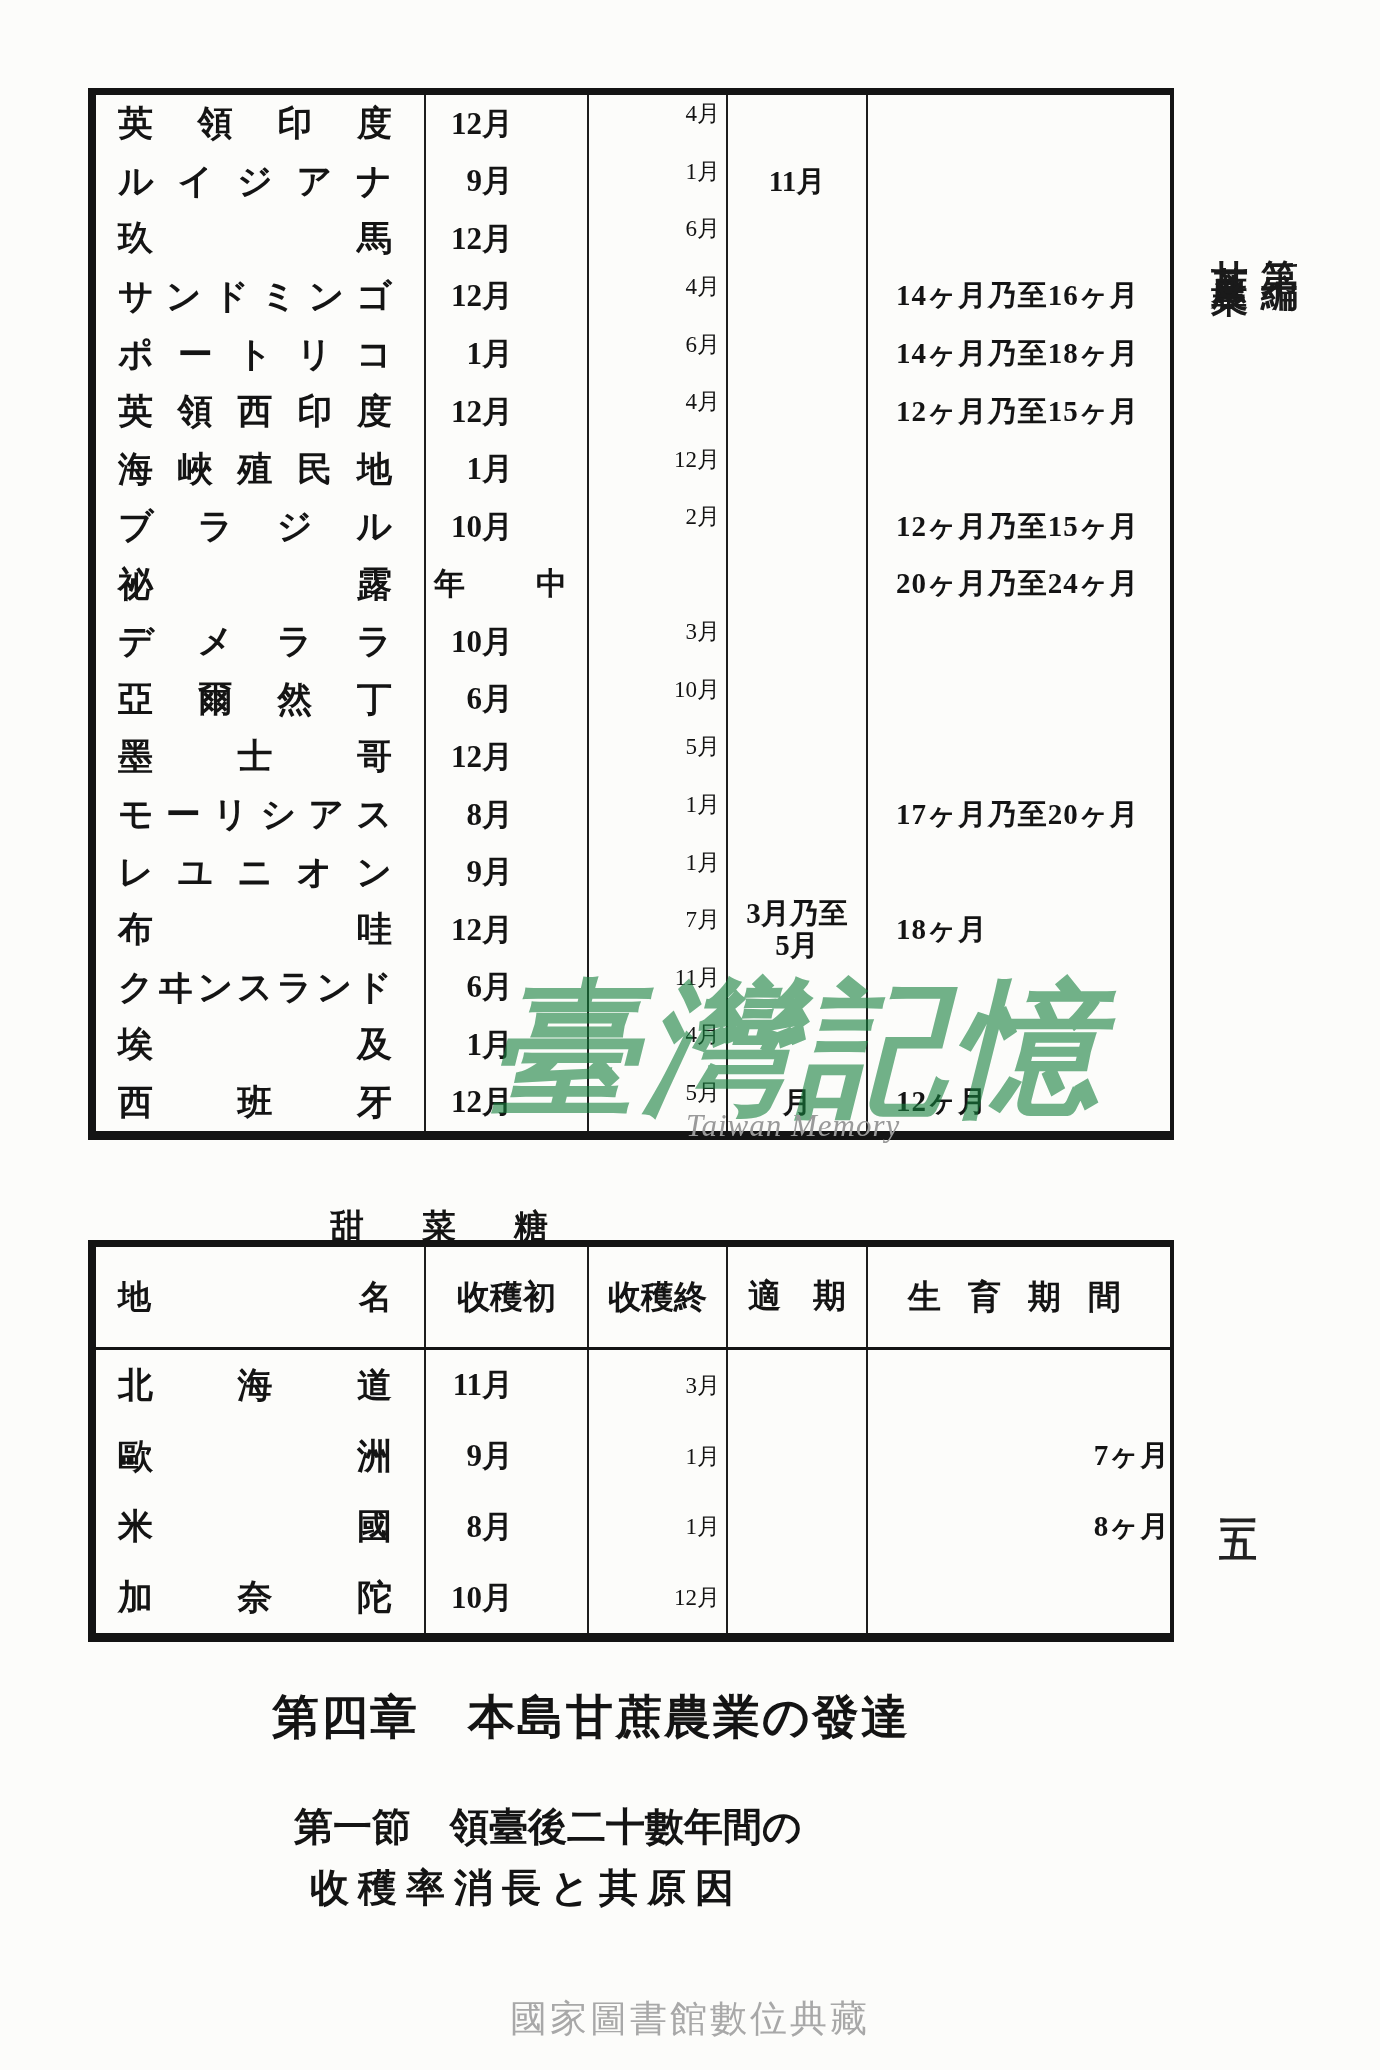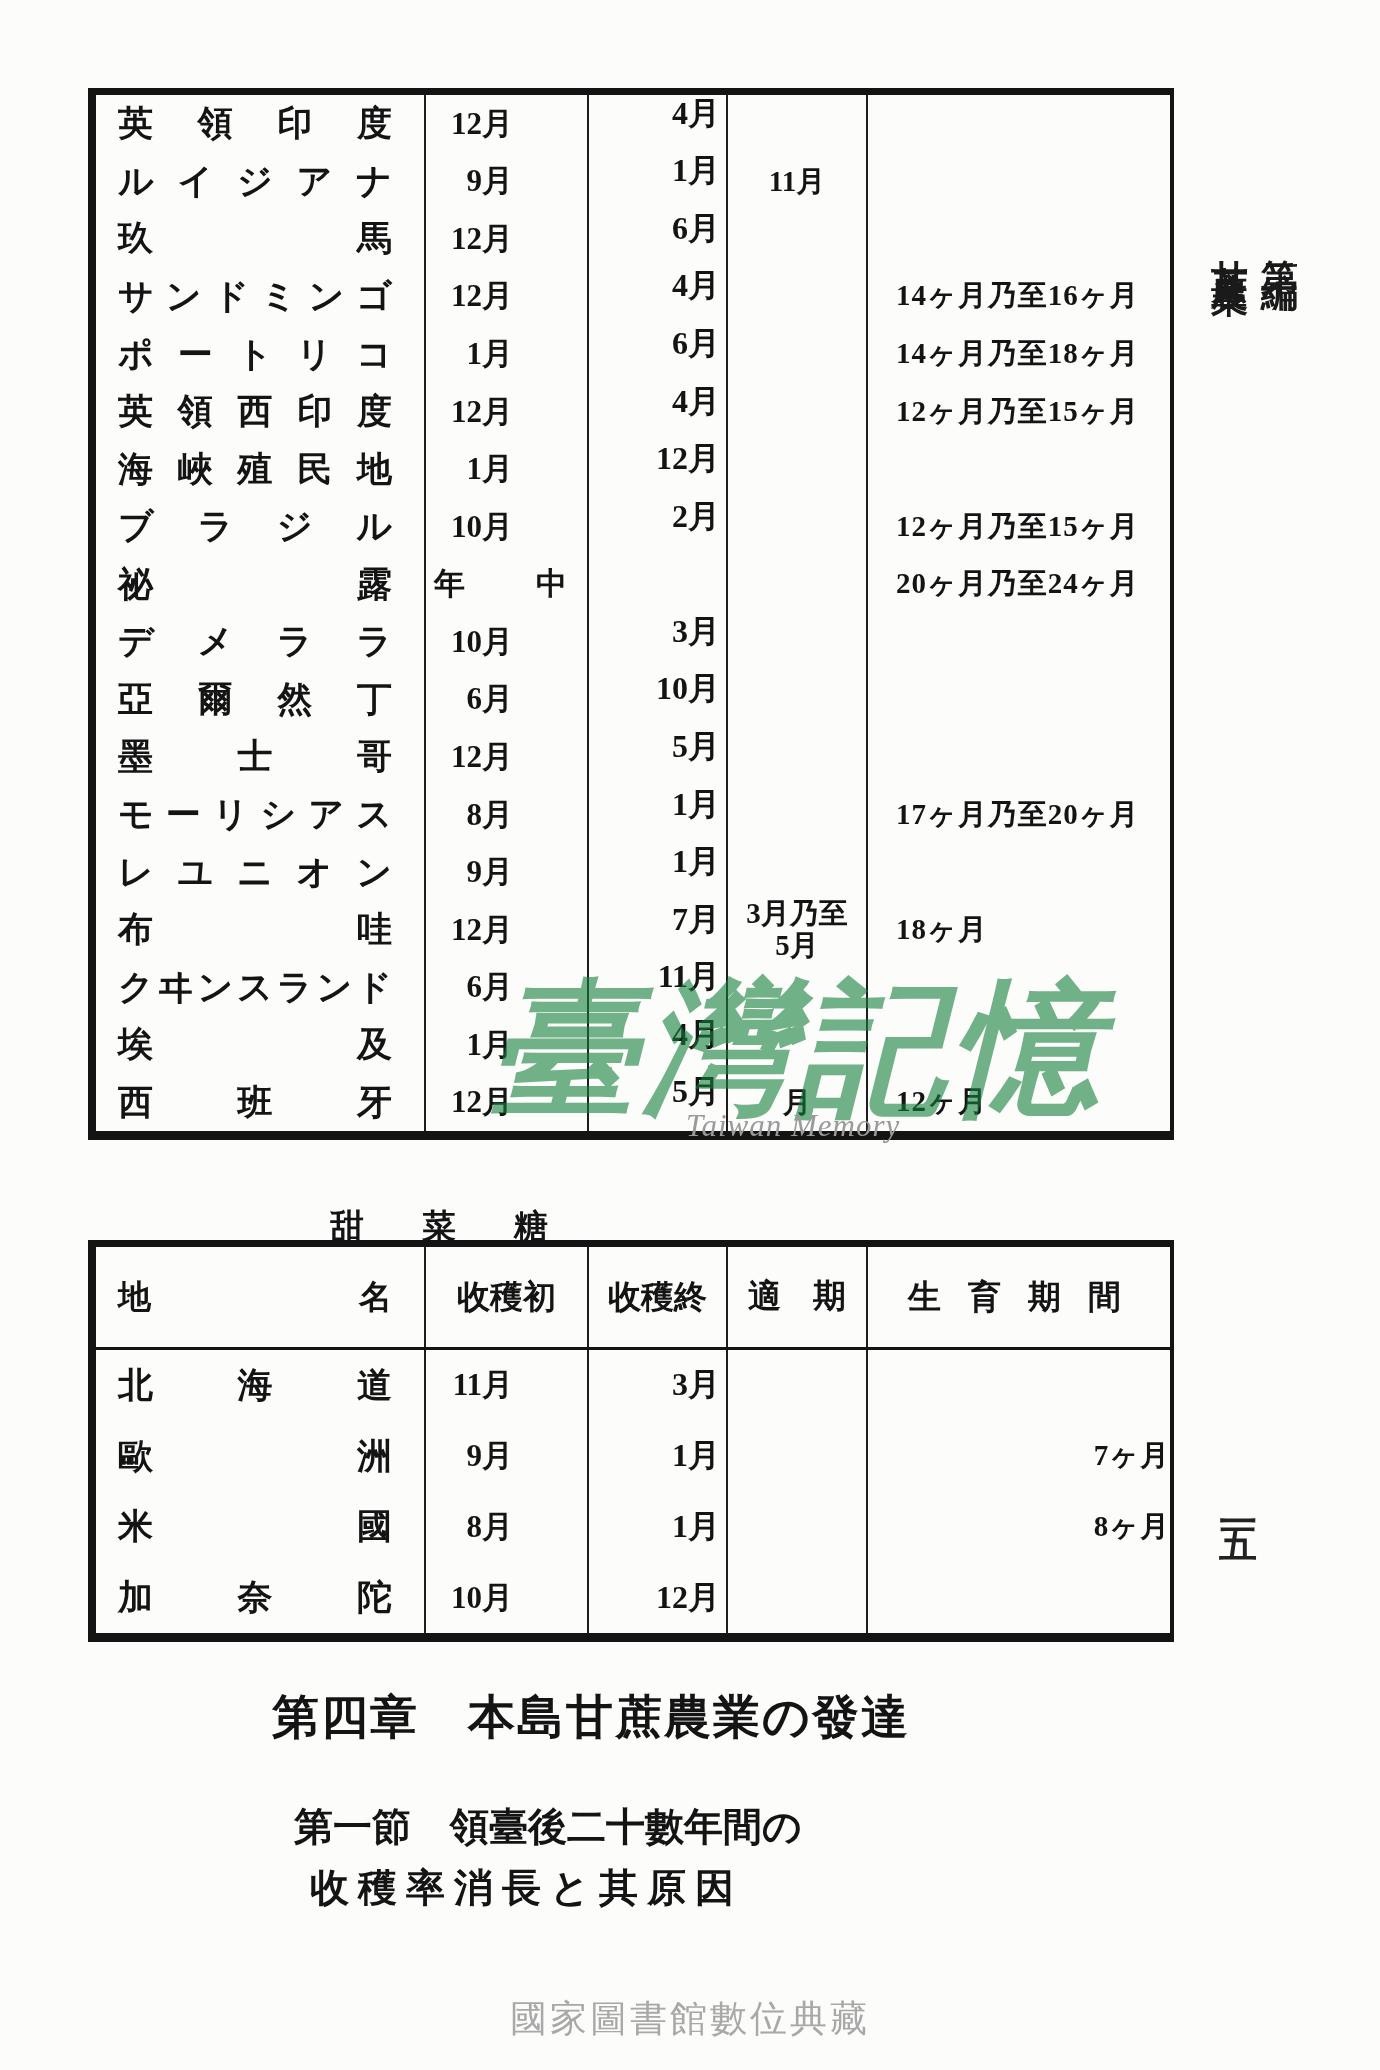--- a/index.html
+++ b/index.html
@@ -16,21 +16,21 @@
   }
   .t1{top:88px;height:1052px;}
   .t2{top:1240px;height:402px;}
   .row{flex:1;display:flex;align-items:center;min-height:0;}
   .cell{box-sizing:border-box;height:100%;display:flex;align-items:center;}
   .c0{width:330px;border-right:2px solid #1d1d1d;font-size:35px;font-weight:600;
       justify-content:space-between;padding:0 32px 0 22px;letter-spacing:0;}
   .c1{width:163px;border-right:2px solid #1d1d1d;font-size:31px;font-weight:700;
       justify-content:flex-end;padding-right:74px;}
   .c1.spread{justify-content:space-between;padding:0 20px 0 8px;}
-  .c2{width:139px;border-right:2px solid #1d1d1d;font-size:32px;font-weight:700;
+  .c2{width:139px;border-right:2px solid #1d1d1d;font-size:23px;font-weight:400;
       justify-content:flex-end;padding-right:6px;}
   .t1 .c2 span{position:relative;top:-10px;}
   .c3{width:140px;border-right:2px solid #1d1d1d;font-size:29px;font-weight:700;
       justify-content:center;text-align:center;white-space:pre-line;line-height:1.08;}
   .c4{flex:1;font-size:29px;font-weight:600;justify-content:flex-start;padding-left:28px;letter-spacing:1px;}
   .t2 .c4{justify-content:flex-end;}
   .t2 .hdr{flex:0 0 100px;border-bottom:3px solid #141414;}
   .t2 .hdr .cell{font-size:33px;font-weight:700;}
   .t2 .hdr .c1,.t2 .hdr .c2{justify-content:center;padding:0;}
   .t2 .hdr .c3{justify-content:space-between;padding:0 20px;}

